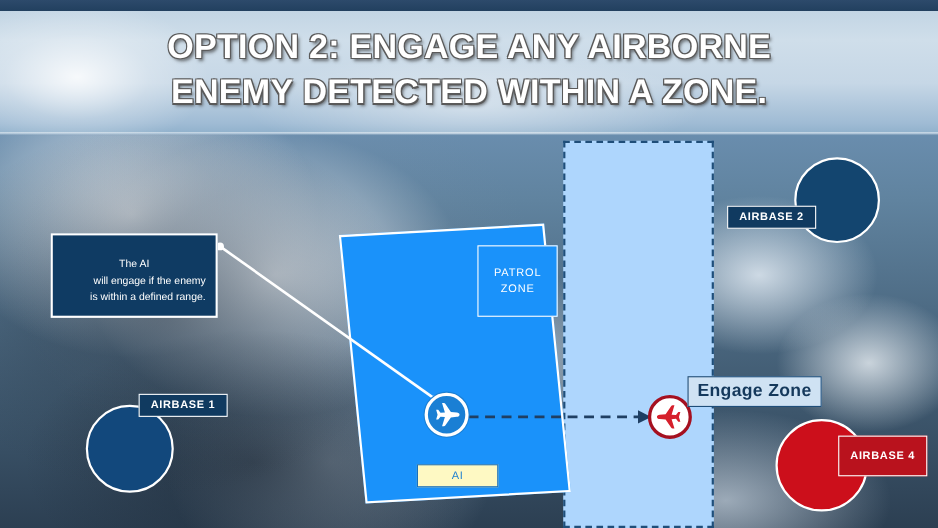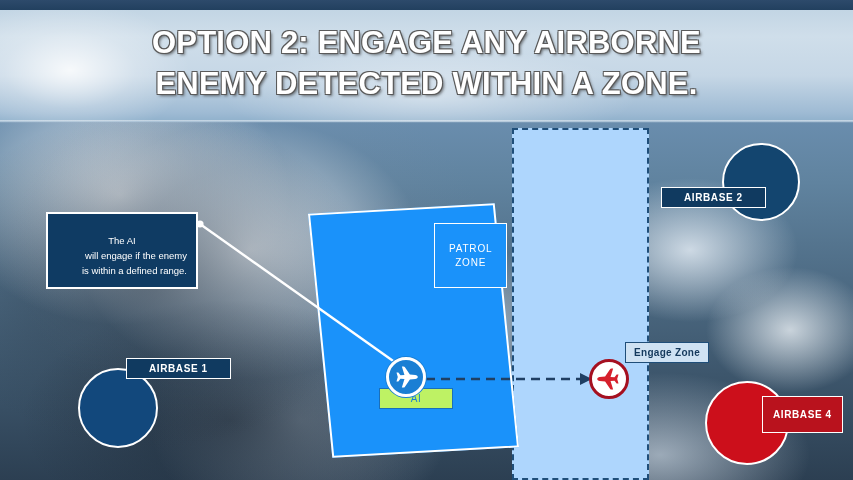--- a/index.html
+++ b/index.html
@@ -113,21 +113,21 @@
     font-weight: bold;
     letter-spacing: 0.6px;
     text-align: center;
     white-space: nowrap;
     z-index: 7;
   }
   .lbl-navy {
     background: #103a60;
     color: #ffffff;
     border: 1.5px solid #ffffff;
-    padding: 4px 22px;
+    padding: 4px 10px;
   }
   .lbl-red {
     background: #b9121d;
     color: #ffffff;
     border: 1.5px solid #ffffff;
     padding: 12px 10px;
   }
   .lbl-b1 { left: 126px; top: 358px; text-align: center; }
   .lbl-b2 { left: 661px; top: 187px; }
   .lbl-b4 { left: 762px; top: 396px; }
@@ -138,38 +138,38 @@
     color: #ffffff;
     border: 1.5px solid #ffffff;
     padding: 18px 14px;
     font-size: 10px;
     font-weight: normal;
     letter-spacing: 0.8px;
     line-height: 1.35;
     z-index: 8;
   }
   .lbl-ai {
-    left: 379px; top: 388px;
+    left: 379px; top: 422px;
     width: 74px;
-    background: #bef264;
+    background: #fef9c3;
     color: #1c7fd0;
     border: 1.5px solid #1a6fba;
     padding: 4px 0;
     font-size: 10px;
     font-weight: normal;
     letter-spacing: 0.6px;
     z-index: 8;
   }
   .lbl-engage {
     left: 625px; top: 342px;
     background: #cfe2f3;
     color: #15395c;
     border: 1.5px solid #1f4e79;
     padding: 4px 8px;
-    font-size: 10px;
+    font-size: 16px;
     font-weight: bold;
     letter-spacing: 0.3px;
     z-index: 9;
   }
 
   
   .callout {
     position: absolute;
     left: 46px; top: 212px;
     width: 152px;

